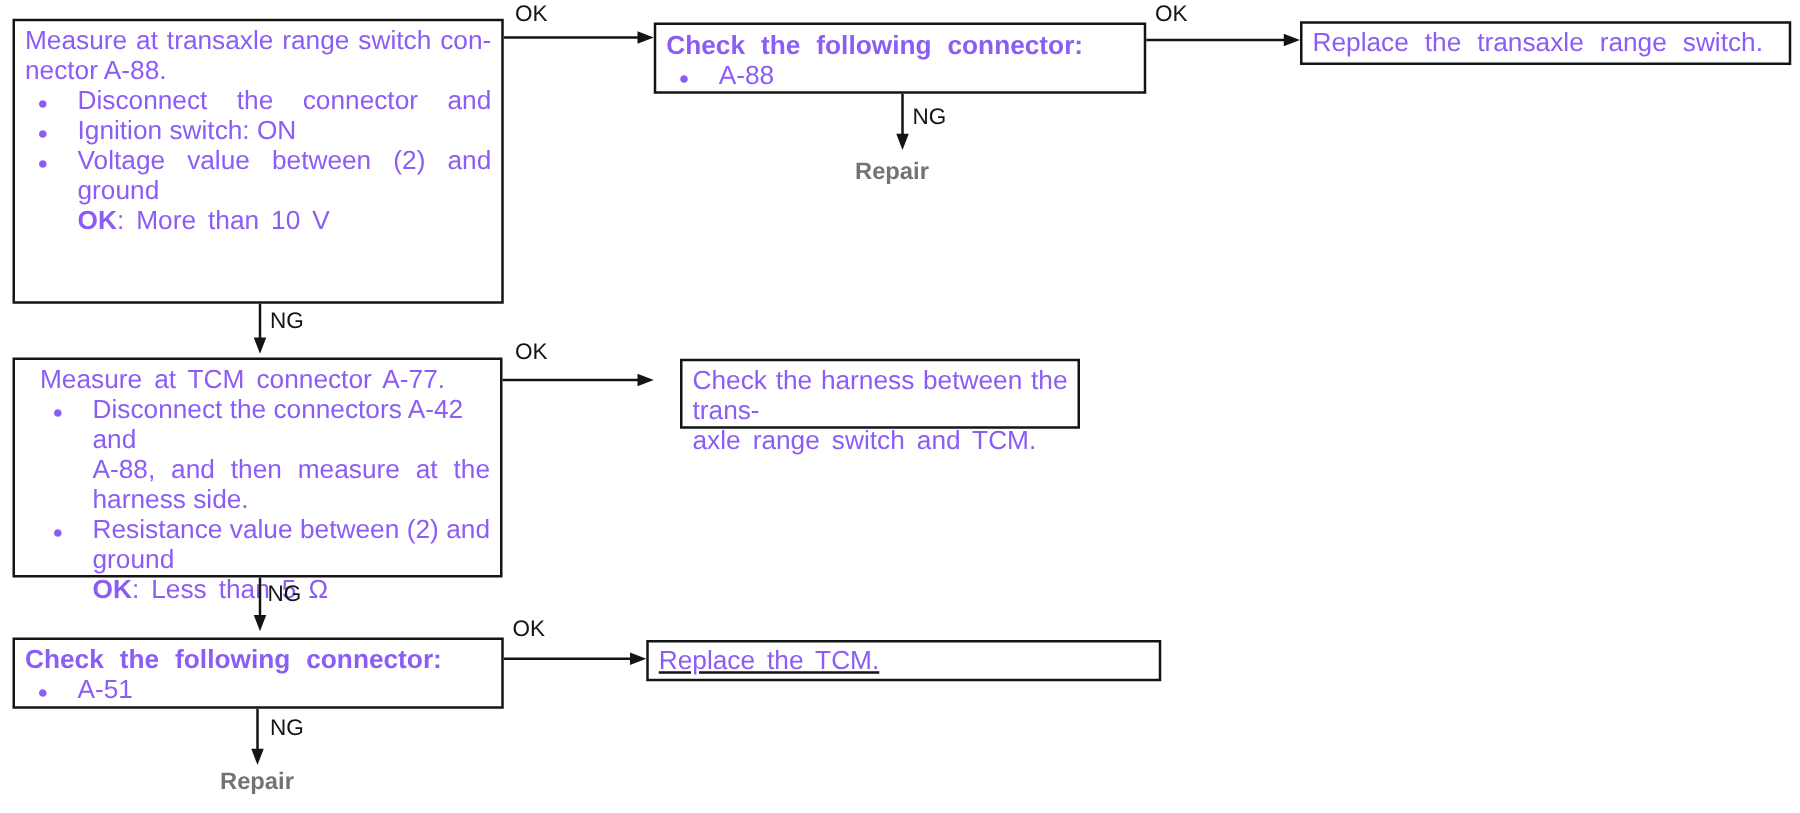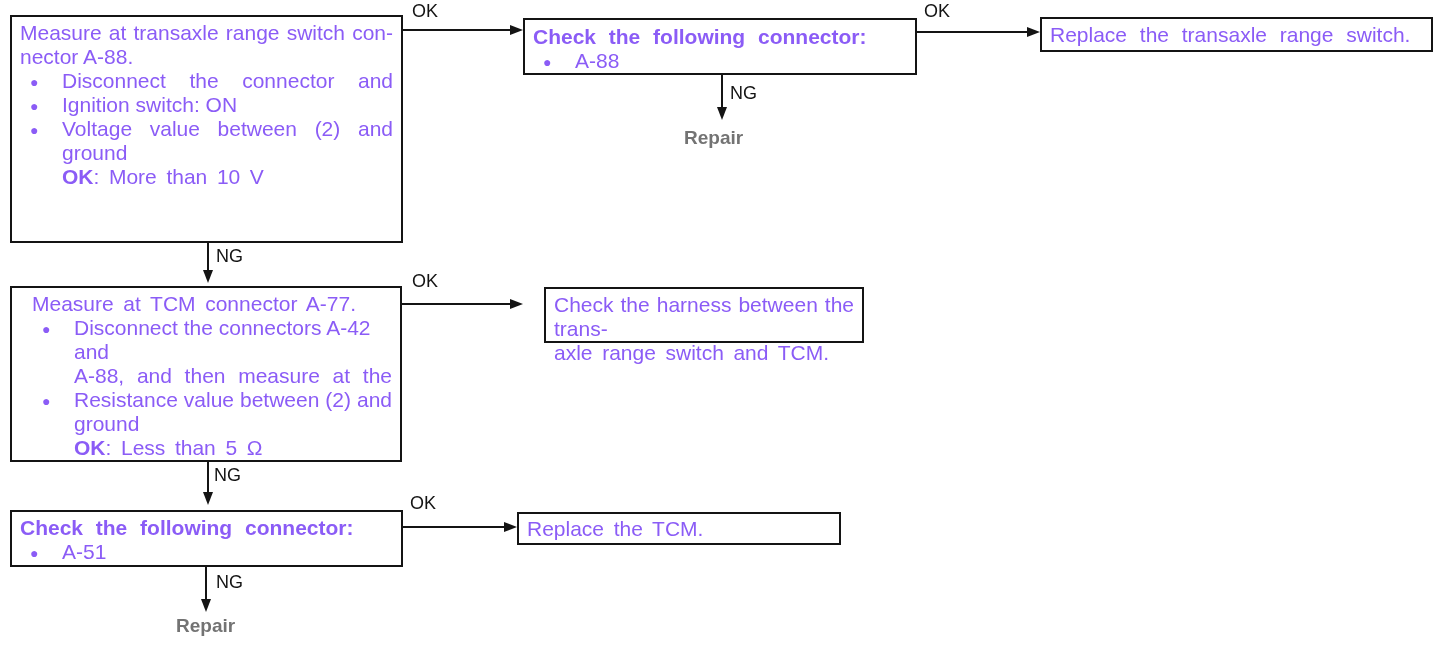--- a/index.html
+++ b/index.html
@@ -87,36 +87,37 @@
   </div>
 
   <div class="box" style="left:1040px; top:17px; width:393px; height:35px; padding-top:4px;">
     <div class="line ws">Replace the transaxle range switch.</div>
   </div>
 
   <div class="box" style="left:10px; top:286px; width:392px; height:176px;padding-left:20px;">
     <div class="line ws2">Measure at TCM connector A-77.</div>
     <div class="line b">Disconnect the connectors A-42 and</div>
     <div class="line just cont">A-88, and then measure at the</div>
+    <div class="line cont">harness side.</div>
     <div class="line just b">Resistance value between (2) and</div>
     <div class="line cont">ground</div>
     <div class="line ws2 cont"><span class="bold">OK</span><span>: Less than 5 Ω</span></div>
   </div>
 
   <div class="box" style="left:516px; top:287px; width:320px; height:56px;margin-left:28px;">
     <div class="line just">Check the harness between the trans-</div>
     <div class="line ws2">axle range switch and TCM.</div>
   </div>
 
   <div class="box" style="left:10px; top:510px; width:393px; height:57px;">
     <div class="line ws bold">Check the following connector:</div>
     <div class="line b">A-51</div>
   </div>
 
-  <div class="box" style="left:517px; top:512px; width:324px; height:33px; padding-top:3px;">
+  <div class="box" style="left:517px; top:512px; width:412px; height:33px; padding-top:3px;text-decoration:underline;">
     <div class="line ws2">Replace the TCM.</div>
   </div>
 
   <div class="hline" style="left:403px; top:29px; width:110px;"></div>
   <div class="ah-right" style="left:510px; top:25px;"></div>
 
   <div class="hline" style="left:917px; top:31px; width:113px;"></div>
   <div class="ah-right" style="left:1027px; top:27px;"></div>
 
   <div class="hline" style="left:402px; top:303px; width:112px;"></div>

